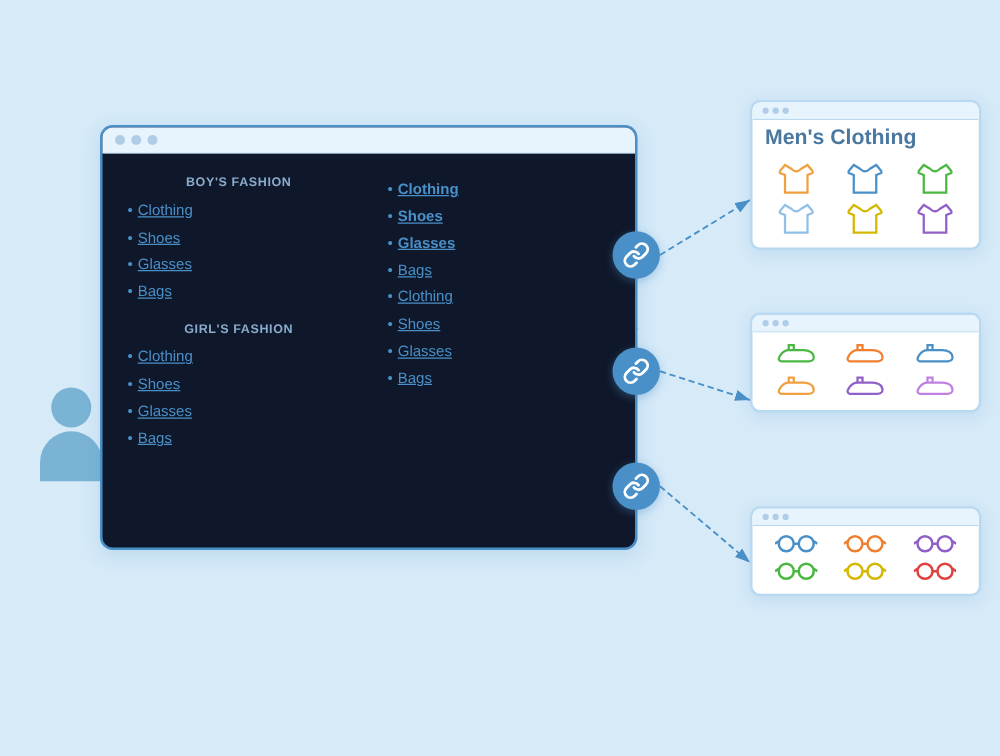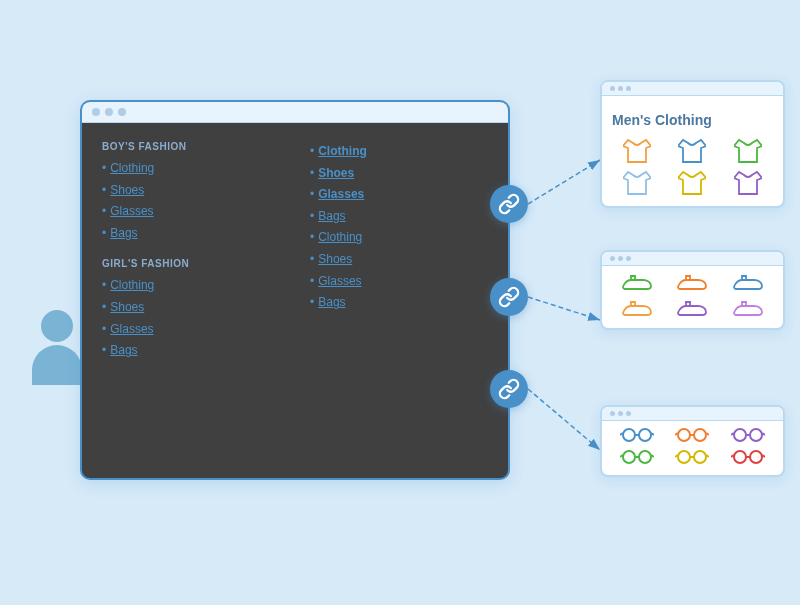--- a/index.html
+++ b/index.html
@@ -11,25 +11,26 @@
       position: relative;
       overflow: hidden;
     }
 
     
     .browser-window {
       position: absolute;
       left: 80px;
       top: 100px;
       width: 430px;
-      height: 380px;
-      background: #404040;
+      height: 340px;
+      background: #0f172a;
       border: 2px solid #4a90c8;
       border-radius: 10px;
       box-shadow: 0 4px 15px rgba(74,144,200,0.2);
+      text-align: center;
     }
     .browser-titlebar {
       background: #e8f4fd;
       border-bottom: 1px solid #b8d9f0;
       padding: 6px 10px;
       border-radius: 8px 8px 0 0;
       display: flex;
       align-items: center;
       gap: 5px;
     }
@@ -147,24 +148,24 @@
       align-items: center;
       gap: 3px;
     }
     .product-dot {
       width: 5px;
       height: 5px;
       border-radius: 50%;
       background: #b0cde8;
     }
     .product-title-text {
-      font-size: 14px;
+      font-size: 17px;
       font-weight: bold;
       color: #4a78a0;
-      padding: 16px 10px 4px;
+      padding: 4px 10px 4px;
     }
     .product-grid {
       display: grid;
       grid-template-columns: repeat(3, 1fr);
       gap: 6px;
       padding: 6px 10px 10px;
     }
     .product-item {
       display: flex;
       align-items: center;

